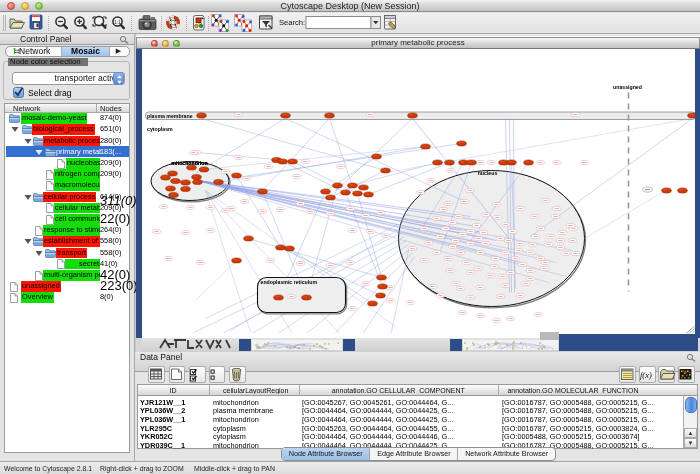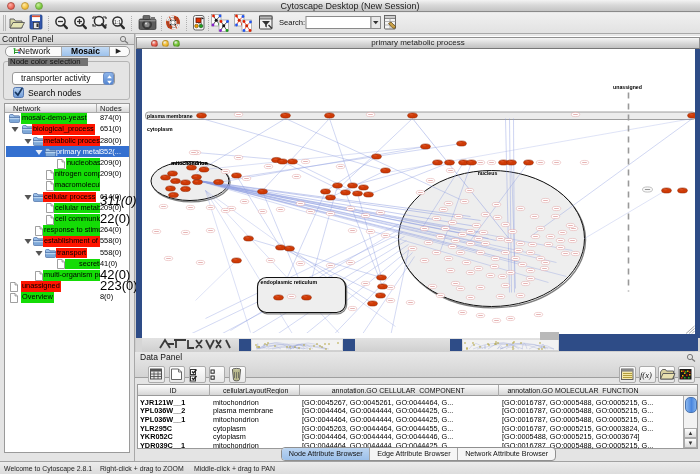--- a/index.html
+++ b/index.html
@@ -6,21 +6,21 @@
 .abs{position:absolute;}
 .titlebar{left:0;top:0;width:700px;height:12px;
  background:linear-gradient(#f3f3f3,#d9d9d9 45%,#c4c4c4);border-bottom:1px solid #8a8a8a;}
 .tl{width:8px;height:8px;border-radius:50%;top:2px;}
 .wtitle{top:1px;width:700px;text-align:center;font-size:9px;color:#222;}
 .toolbar{left:0;top:13px;width:700px;height:21px;background:linear-gradient(#f0f0f0,#e2e2e2);border-bottom:1px solid #a8a8a8;}
 .tsep{top:16px;width:1px;height:15px;background:#bbb;}
 .lpanel{left:0;top:34px;width:134px;height:427px;background:#e4e4e4;}
 .ptitle{background:linear-gradient(#e8e8e8,#d3d3d3);border-bottom:1px solid #9f9f9f;font-size:8.5px;color:#111;}
 .grp{left:3px;top:61px;width:127px;height:39px;border:1px solid #b5b5b5;border-radius:3px;}
-.combo{left:12px;top:72px;width:103px;height:13px;background:#fff;border:1px solid #999;border-radius:3px;font-size:8.5px;color:#111;}
+.combo{left:12px;top:72px;width:113px;height:13px;background:#fff;border:1px solid #999;border-radius:3px;font-size:8.5px;color:#111;text-align:right;}
 .stepper{position:absolute;right:0px;top:-1px;width:11px;height:13px;border-radius:3px;
  background:linear-gradient(#8fb6ea,#5587d2);border:1px solid #6b8cc4;}
 .listbox{left:4px;top:103px;width:126px;height:350px;background:#fff;border:1px solid #9a9a9a;}
 .lhead{left:0;top:0;width:124px;height:9px;background:linear-gradient(#fafafa,#d8d8d8);border-bottom:1px solid #aaa;font-size:7.5px;color:#222;}
 .navy{background:#2e4c87;}
 .dpanel{left:135px;top:352px;width:565px;height:110px;background:#e4e4e4;}
 .dbtn{top:12px;width:17px;height:17px;background:linear-gradient(#fdfdfd,#e8e8e8);border:1px solid #ababab;border-radius:2px;}
 .tabpill{height:14px;background:#f5f5f5;border:1px solid #8f8f8f;border-radius:4px;font-size:7.6px;color:#111;overflow:hidden;}
 .seg{height:12px;line-height:12px;padding:0 5px;border-right:1px solid #a5a5a5;white-space:nowrap;font-size:7.2px;flex:1 1 auto;text-align:center;}
 .statusbar{left:0;top:461px;width:700px;height:13px;background:linear-gradient(#ececec,#dcdcdc);border-top:1px solid #a2a2a2;font-size:7.5px;color:#333;}
@@ -160,21 +160,21 @@
 <rect x="384.5" y="3.5" width="11" height="13.5" rx="1" fill="#f4f4f4" stroke="#555" stroke-width="0.9"></rect>
 <rect x="384.5" y="3.5" width="11" height="2.8" fill="#cfcfcf" stroke="#555" stroke-width="0.7"></rect>
 <line x1="384.5" y1="9.5" x2="395.5" y2="9.5" stroke="#999" stroke-width="0.7"></line>
 <line x1="384.5" y1="13" x2="395.5" y2="13" stroke="#999" stroke-width="0.7"></line>
 <line x1="390" y1="6.3" x2="390" y2="17" stroke="#999" stroke-width="0.7"></line>
 <path d="M391 10 l4.5 4.5 l-1 2 l-2-0.5 l-4-4.5 Z" fill="#c8a048" stroke="#5a4010" stroke-width="0.7"></path>
     </g>
   </svg>
 <div class="abs lpanel"></div>
 <div class="abs" style="left:134px;top:34px;width:2px;height:427px;background:#cdcdcd;border-left:1px solid #a8a8a8;"></div>
-<div class="abs ptitle" style="left:0;top:34px;width:134px;height:11px;line-height:11px;padding-left:2px;">Control Panel</div>
+<div class="abs ptitle" style="left:0;top:34px;width:134px;height:11px;line-height:11px;padding-left:20px;">Control Panel</div>
 <svg class="abs" style="left:119px;top:35px" width="12" height="9" viewBox="0 0 12 9">
 <circle cx="4" cy="4" r="2.6" fill="none" stroke="#777" stroke-width="1"></circle>
 <line x1="6" y1="6" x2="9" y2="8.5" stroke="#777" stroke-width="1.2"></line>
   </svg>
 <div class="abs" style="left:5px;top:46px;width:125px;height:10.5px;background:#fbfbfb;border:1px solid #9b9b9b;border-radius:5px;overflow:hidden;font-size:8.5px;">
 <div style="float:left;width:56px;height:100%;line-height:9px;text-align:center;color:#111;border-right:1px solid #aaa;">&nbsp;Network</div>
 <div style="float:left;width:48px;height:100%;line-height:9px;text-align:center;color:#000;font-weight:bold;background:linear-gradient(#c3daf3,#9dc2ec);border-right:1px solid #aaa;">Mosaic</div>
 <div style="float:left;width:17px;height:100%;line-height:8px;text-align:center;color:#222;font-size:7px;">▶</div>
   </div>
 <svg class="abs" style="left:13px;top:48px" width="8" height="7" viewBox="0 0 8 7">
@@ -193,21 +193,21 @@
 <svg class="abs" style="left:13px;top:87px" width="12" height="12" viewBox="0 0 12 12">
 <rect x="0.5" y="0.5" width="10" height="10" rx="2" fill="url(#cbg)" stroke="#5578b2"></rect>
 <defs>
       <linearGradient id="cbg" x1="0" y1="0" x2="0" y2="1">
         <stop offset="0" stop-color="#b7d2f0"></stop>
         <stop offset="1" stop-color="#6f9bd8"></stop>
       </linearGradient>
     </defs>
 <path d="M2.5 5.5 l2.4 2.6 L9 1.5" fill="none" stroke="#16355e" stroke-width="1.8" stroke-linecap="round"></path>
   </svg>
-<div class="abs" style="left:28px;top:88px;font-size:8.6px;color:#000;">Search nodes</div>
+<div class="abs" style="left:28px;top:88px;font-size:8.6px;color:#000;">Select drag</div>
 <div class="abs listbox"></div>
 <div class="abs lhead" style="left:5px;top:104px;">
     <span style="position:absolute;left:8px;">Network</span>
     <span style="position:absolute;left:95px;">Nodes</span>
     <span style="position:absolute;left:91px;top:0;width:1px;height:9px;background:#aaa;"></span>
   </div>
 <svg class="abs" style="left:9px;top:114.2px" width="11" height="9" viewBox="0 0 11 9">
     <rect x="0.5" y="2" width="10" height="6.5" rx="1" fill="#7da7d8" stroke="#4a6fa5" stroke-width="0.7"></rect>
     <path d="M0.5 3.5 L0.5 1.5 a1 1 0 0 1 1-1 H4 l1 1.5 h5 a1 1 0 0 1 1 1 v0.5 Z" fill="#9cc0e8" stroke="#4a6fa5" stroke-width="0.7"></path>
     <rect x="0.5" y="4" width="10" height="1.2" fill="#b9d4ef"></rect>
@@ -237,21 +237,21 @@
 <div class="abs" style="left:6px;top:146.3px;width:123px;height:11.2px;background:#3470d0;"></div>
 <svg class="abs" style="left:35px;top:148.8px" width="8" height="7" viewBox="0 0 8 7">
     <path d="M0.5 1 h7 l-3.5 5 Z" fill="#e8eef8"></path>
   </svg>
 <svg class="abs" style="left:45px;top:147.8px" width="11" height="9" viewBox="0 0 11 9">
     <rect x="0.5" y="2" width="10" height="6.5" rx="1" fill="#7da7d8" stroke="#4a6fa5" stroke-width="0.7"></rect>
     <path d="M0.5 3.5 L0.5 1.5 a1 1 0 0 1 1-1 H4 l1 1.5 h5 a1 1 0 0 1 1 1 v0.5 Z" fill="#9cc0e8" stroke="#4a6fa5" stroke-width="0.7"></path>
     <rect x="0.5" y="4" width="10" height="1.2" fill="#b9d4ef"></rect>
   </svg>
 <div class="abs" style="left:56px;top:146.8px;font-size:7.4px;line-height:10.5px;color:#fff;max-width:45px;overflow:hidden;white-space:nowrap;">primary metabo</div>
-<div class="abs" style="left:100px;top:146.8px;font-size:7.4px;line-height:10.5px;color:#fff;">352(...</div>
+<div class="abs" style="left:100px;top:146.8px;font-size:7.4px;line-height:10.5px;color:#fff;">183(...</div>
 <svg class="abs" style="left:56.5px;top:158.5px" width="8" height="10" viewBox="0 0 8 10">
     <path d="M0.5 0.5 h4.5 l2.5 2.5 v6.5 h-7 Z" fill="#fff" stroke="#888" stroke-width="0.8"></path>
     <path d="M5 0.5 v2.5 h2.5" fill="#d8d8d8" stroke="#888" stroke-width="0.7"></path>
   </svg>
 <div class="abs" style="left:66px;top:158.0px;background:#14dc06;font-size:7.4px;line-height:10.5px;color:#000;padding:0 1px;white-space:nowrap;max-width:34px;overflow:hidden;">nucleobase-</div>
 <div class="abs" style="left:100px;top:158.0px;font-size:7.4px;line-height:10.5px;color:#000;">209(0)</div>
 <svg class="abs" style="left:45.5px;top:169.7px" width="8" height="10" viewBox="0 0 8 10">
     <path d="M0.5 0.5 h4.5 l2.5 2.5 v6.5 h-7 Z" fill="#fff" stroke="#888" stroke-width="0.8"></path>
     <path d="M5 0.5 v2.5 h2.5" fill="#d8d8d8" stroke="#888" stroke-width="0.7"></path>
   </svg>
@@ -898,21 +898,21 @@
     <circle cx="50" cy="9" r="0.8" fill="#b0a030"></circle>
     <circle cx="81" cy="7" r="0.8" fill="#b0a030"></circle>
     <circle cx="26" cy="5" r="0.8" fill="#b0a030"></circle>
     <circle cx="17" cy="7" r="0.8" fill="#b0a030"></circle>
     <circle cx="50" cy="7" r="0.8" fill="#b0a030"></circle>
     <circle cx="32" cy="4" r="0.8" fill="#b0a030"></circle>
     <circle cx="76" cy="9" r="0.8" fill="#b0a030"></circle>
   </svg>
 <div class="abs" style="left:540px;top:332px;width:19px;height:8px;background:#b9b9b9;"></div>
 <div class="abs dpanel"></div>
-<div class="abs ptitle" style="left:135px;top:352px;width:565px;height:26px;line-height:11px;padding-left:5px;">Data Panel</div>
+<div class="abs ptitle" style="left:135px;top:352px;width:565px;height:20px;line-height:11px;padding-left:5px;">Data Panel</div>
 <svg class="abs" style="left:686px;top:353px" width="12" height="9" viewBox="0 0 12 9">
 <circle cx="4" cy="4" r="2.6" fill="none" stroke="#777" stroke-width="1"></circle>
 <line x1="6" y1="6" x2="9" y2="8.5" stroke="#777" stroke-width="1.2"></line>
   </svg>
 <div class="abs dbtn" style="left:148px;top:366px;width:16.5px;"></div>
 <div class="abs dbtn" style="left:168.5px;top:366px;width:16.5px;"></div>
 <div class="abs dbtn" style="left:189px;top:366px;width:16.5px;"></div>
 <div class="abs dbtn" style="left:208.5px;top:366px;width:16.5px;"></div>
 <div class="abs dbtn" style="left:229px;top:366px;width:16.5px;"></div>
 <svg class="abs" style="left:148px;top:366px" width="100" height="17" viewBox="0 0 100 17">

